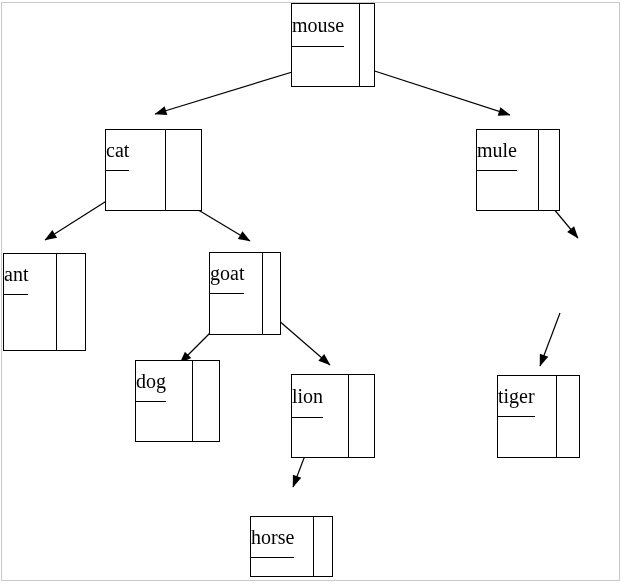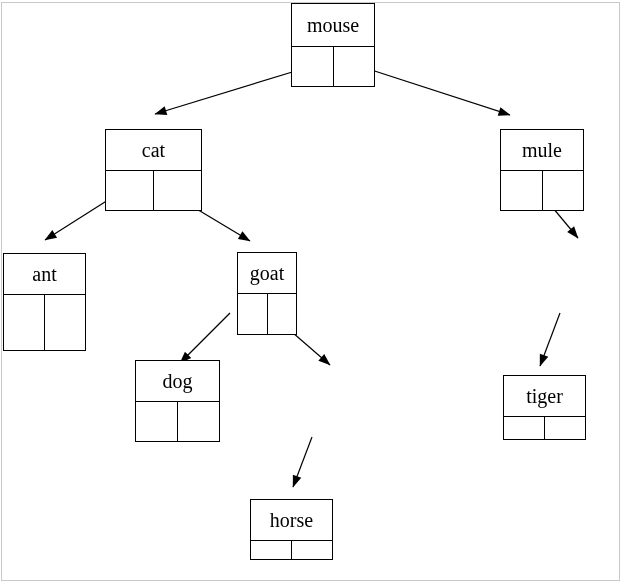--- a/index.html
+++ b/index.html
@@ -17,21 +17,21 @@
   }
   .arrow-layer{
     position:absolute;left:0;top:0;width:625px;height:586px;
   }
   .node{
     position:absolute;
     box-sizing:border-box;
     width:84px;height:82px;
     border:1.5px solid #000000;
     background:#ffffff;
-    display:flex;flex-direction:column;
+    display:flex;flex-direction:row;
   }
   .node-label{
     box-sizing:border-box;
     height:41px;
     border-bottom:1.5px solid #000000;
     display:flex;align-items:center;justify-content:center;
     font-size:20px;color:#000000;line-height:1;
   }
   .node-cells{flex:1;display:flex;}
   .cell{flex:1;}
@@ -70,63 +70,70 @@
   </div>
 
   <div class="node" style="left:105px;top:129px;width:97px;">
     <div class="node-label">cat</div>
     <div class="node-cells">
       <div class="cell cell-left"></div>
       <div class="cell cell-right"></div>
     </div>
   </div>
 
-  <div class="node" style="left:500px;top:129px;">
+  <div class="node" style="left:476px;top:129px;">
     <div class="node-label">mule</div>
     <div class="node-cells">
       <div class="cell cell-left"></div>
       <div class="cell cell-right"></div>
     </div>
   </div>
 
   <div class="node" style="left:3px;top:253px;width:83px;height:98px;">
     <div class="node-label">ant</div>
     <div class="node-cells">
       <div class="cell cell-left"></div>
       <div class="cell cell-right"></div>
     </div>
   </div>
 
-  <div class="node" style="left:209px;top:252px;width:60px;height:83px;margin-left:28px;">
+  <div class="node" style="left:209px;top:252px;width:72px;height:83px;">
     <div class="node-label">goat</div>
     <div class="node-cells">
       <div class="cell cell-left"></div>
       <div class="cell cell-right"></div>
     </div>
   </div>
 
 
   <div class="node" style="left:135px;top:360px;width:85px;">
     <div class="node-label">dog</div>
     <div class="node-cells">
       <div class="cell cell-left"></div>
       <div class="cell cell-right"></div>
     </div>
   </div>
 
+  <div class="node" style="left:291px;top:374px;height:84px;">
+    <div class="node-label" style="height:43px;">lion</div>
+    <div class="node-cells">
+      <div class="cell cell-left"></div>
+      <div class="cell cell-right"></div>
+    </div>
+  </div>
 
-  <div class="node" style="left:497px;top:375px;width:83px;height:65px;margin-left:6px;">
+  <div class="node" style="left:497px;top:375px;width:83px;height:83px;">
     <div class="node-label">tiger</div>
     <div class="node-cells">
       <div class="cell cell-left"></div>
       <div class="cell cell-right"></div>
     </div>
   </div>
 
-  <div class="node" style="left:250px;top:499px;width:83px;height:61px;">
+  <div class="node" style="left:250px;top:516px;width:83px;height:61px;">
     <div class="node-label">horse</div>
     <div class="node-cells">
       <div class="cell cell-left"></div>
       <div class="cell cell-right"></div>
     </div>
   </div>
 
 </div>
 
 </body></html>

